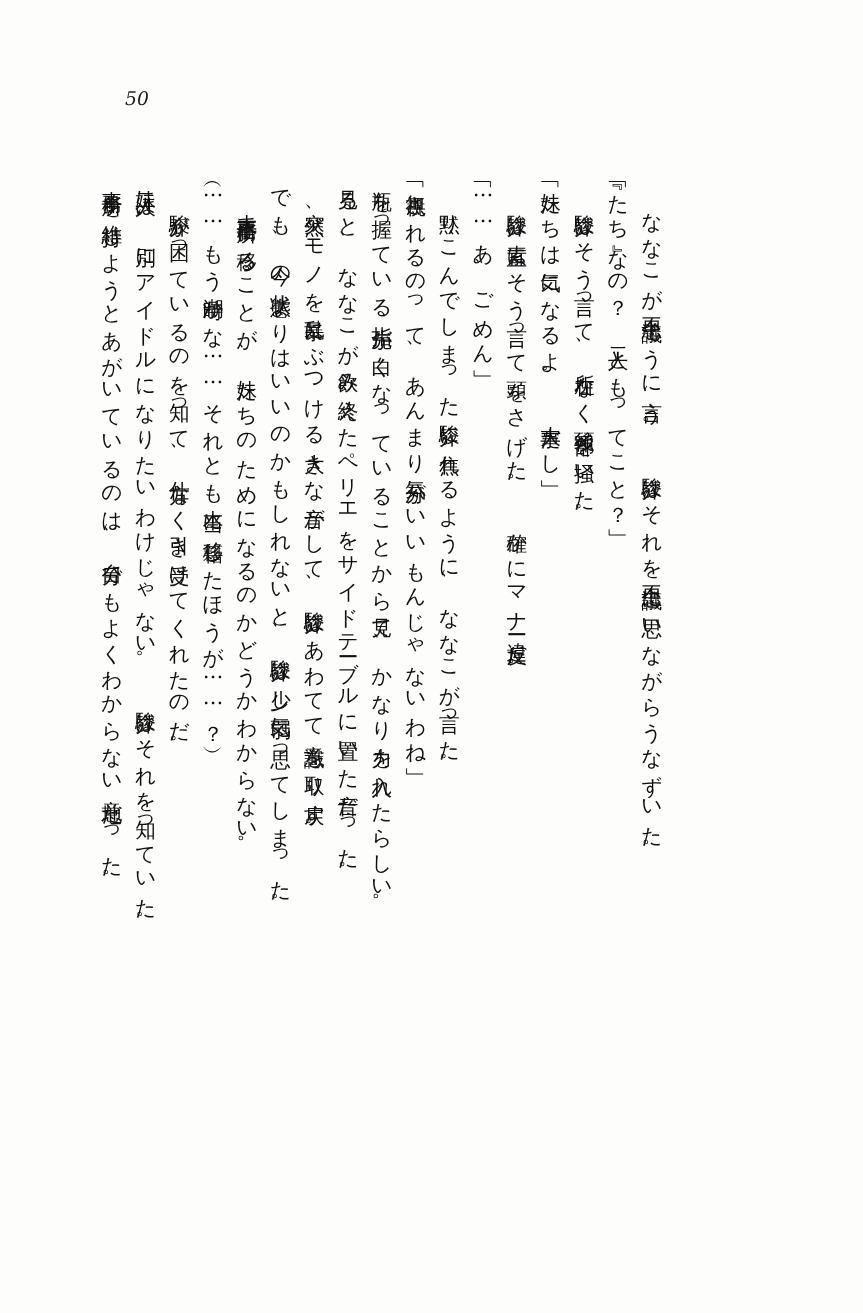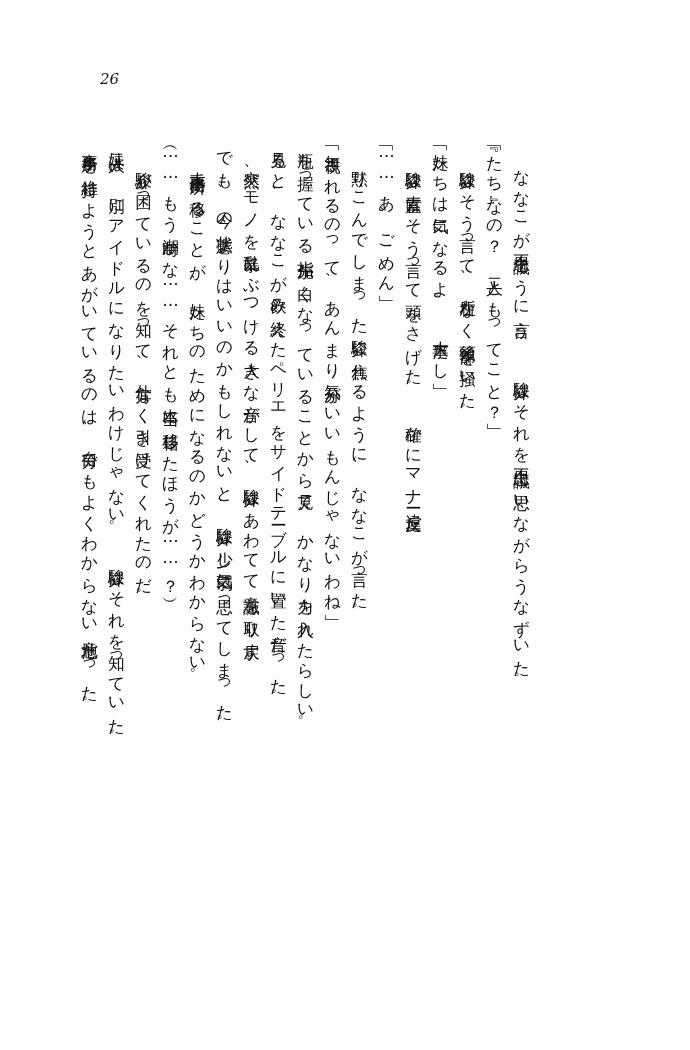--- a/index.html
+++ b/index.html
@@ -52,21 +52,21 @@
   }
   .vline.bracket {
     padding-top: 0px;
   }
 </style>
 </head>
 <body>
 
 <div class="page">
 
-  <div class="page-number">26</div>
+  <div class="page-number">50</div>
 
   <div class="text-block">
     <div class="vline">事務所を維持しようとあがいているのは、自分でもよくわからない意地だった。</div>
     <div class="vline">妹二人は、別にアイドルになりたいわけじゃない。　駿介はそれを知っていた。</div>
     <div class="vline indent">駿介が困っているのを知って、仕方なく引き受けてくれたのだ。</div>
     <div class="vline">（……もう潮時かな……それとも本当に移籍したほうが……？）</div>
     <div class="vline indent">大手事務所に移ることが、妹たちのためになるのかどうかわからない。</div>
     <div class="vline">でも、今の状態よりはいいのかもしれないと、駿介は少し気弱に思ってしまった。</div>
     <div class="vline indent">突然、モノを乱暴にぶつける大きな音がして、駿介はあわてて意識を取り戻す。</div>
     <div class="vline">見ると、ななこが飲み終えたペリエをサイドテーブルに置いた音だった。</div>

